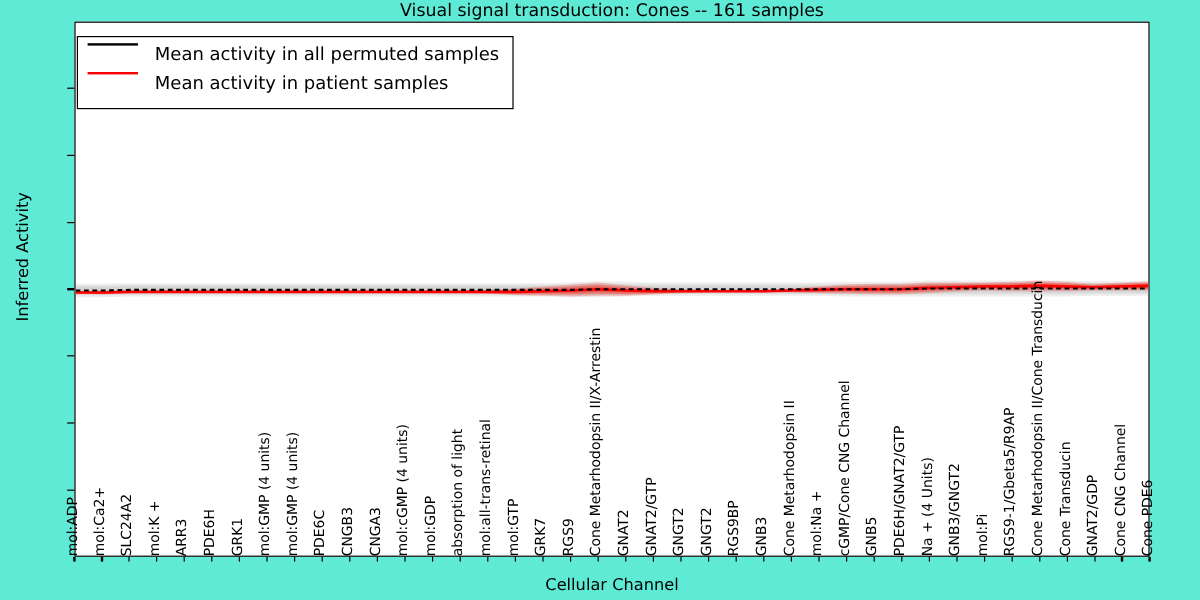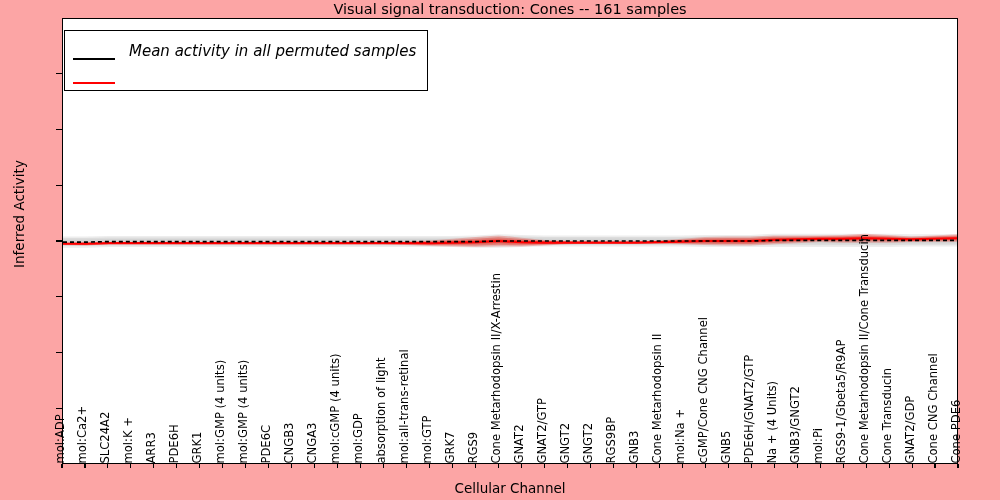--- a/index.html
+++ b/index.html
@@ -13,21 +13,21 @@
     font-family: "DejaVu Sans", sans-serif;
     overflow: hidden;
     position: relative;
   }
 
   #figure {
     position: absolute;
     left: 0; top: 0;
     width: 1000px;
     height: 500px;
-    background: #fca5a5;
+    background: #5eead4;
   }
 
   
   #chart-title {
     position: absolute;
     left: 62px;
     top: 0px;
     width: 896px;
     height: 18px;
     line-height: 18px;
@@ -129,23 +129,22 @@
     position: absolute;
     left: 64px;
     top: 30px;
     border: 1.6px solid #000000;
     background: #ffffff;
     padding: 5px 11px 6px 8px;
     box-sizing: border-box;
   }
   .legend-row {
     display: flex;
-    align-items: flex-end;
+    align-items: flex-start;
     height: 24px;
-    font-style: italic;
   }
   .legend-swatch {
     width: 42px;
     height: 2px;
     margin-right: 14px;
     flex: 0 0 auto;
   }
   .legend-swatch.black { background: #000000; }
   .legend-swatch.red   { background: #ff0000; }
   .legend-text {
@@ -282,16 +281,17 @@
 
   <div id="x-axis-label">Cellular Channel</div>
 
   <div id="legend">
       <div class="legend-row">
         <span class="legend-swatch black"></span>
         <span class="legend-text">Mean activity in all permuted samples</span>
       </div>
       <div class="legend-row">
         <span class="legend-swatch red"></span>
+        <span class="legend-text">Mean activity in patient samples</span>
       </div>
     </div>
 
 </div>
 
 </body></html>

